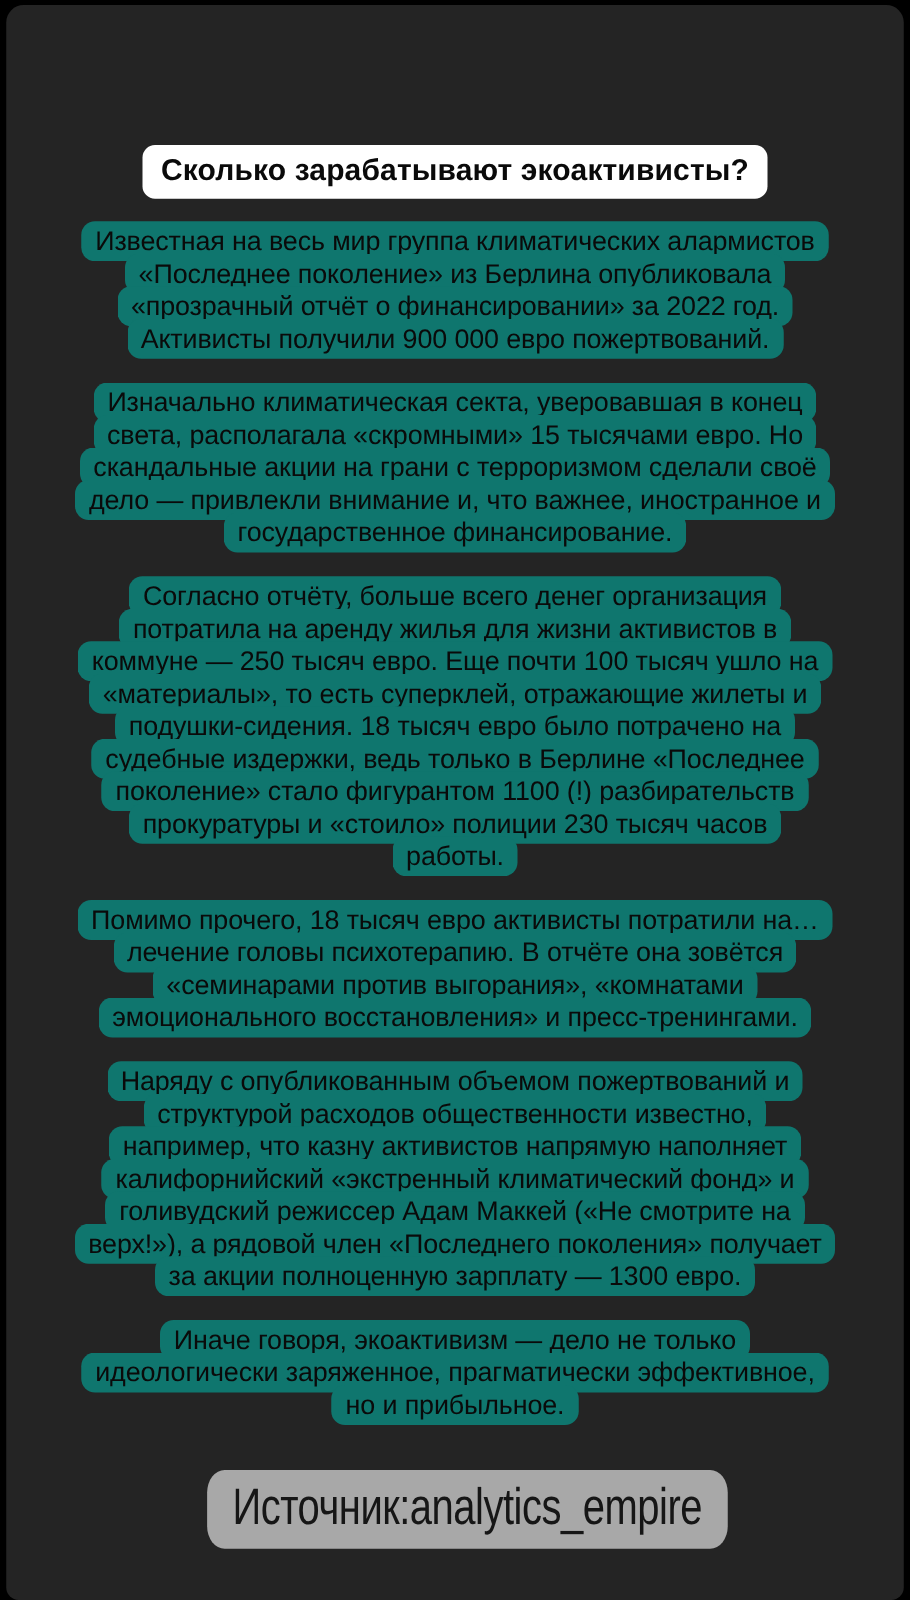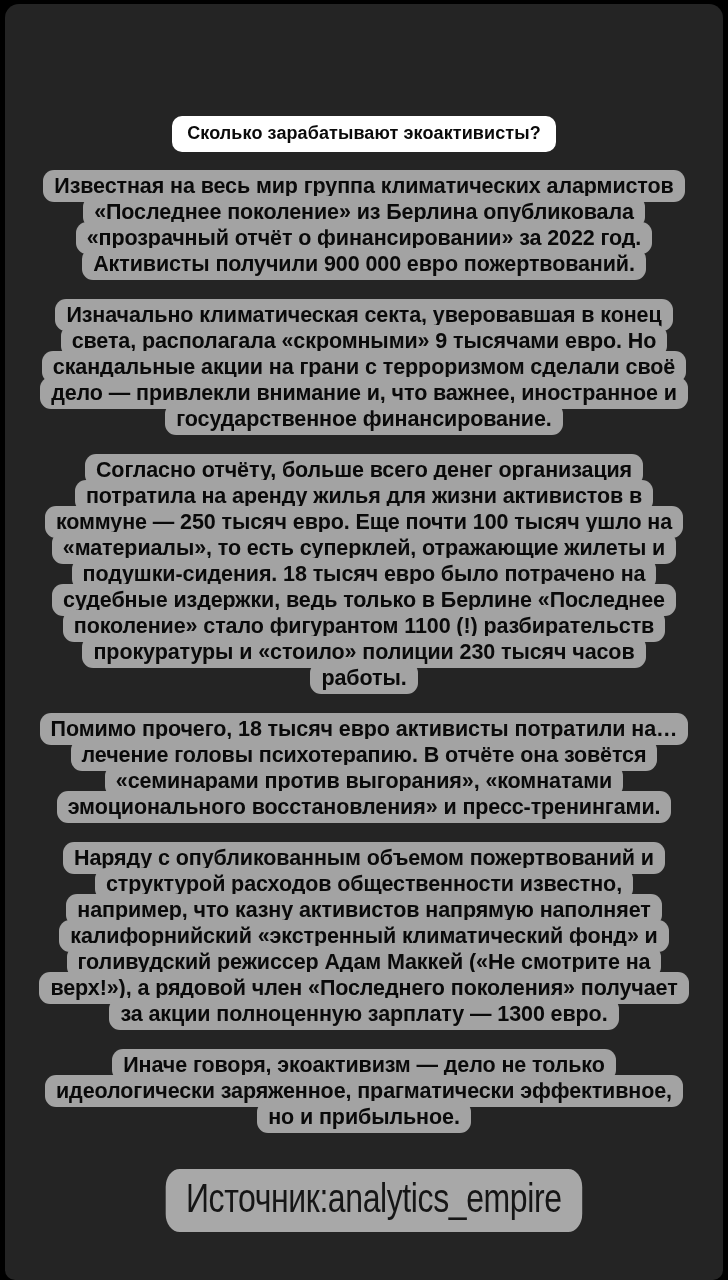--- a/index.html
+++ b/index.html
@@ -27,39 +27,39 @@
     overflow: hidden;
   }
   .title-wrap {
     text-align: center;
     margin-bottom: 21px;
   }
   .title-pill {
     display: inline-block;
     background: #ffffff;
     color: #0a0a0a;
-    font-size: 18px;
+    font-size: 24px;
     font-weight: 700;
     padding: 7px 15px 8px 15px;
     border-radius: 10px;
     letter-spacing: 0.1px;
   }
   .para {
     text-align: center;
     margin: 0 6px 25px 6px;
     max-width: 712px;
   }
   .para:nth-of-type(7) { }
   .para-txt {
     display: inline;
     white-space: pre;
-    background: #a3a3a3;
+    background: #0f766e;
     color: #0a0a0a;
     font-size: 21.5px;
-    font-weight: 700;
+    font-weight: 400;
     line-height: 26px;
     padding: 4px 11px;
     border-radius: 11px;
     letter-spacing: -0.1px;
     -webkit-box-decoration-break: clone;
     box-decoration-break: clone;
   }
   .source-wrap {
     margin-top: 14px;
     text-align: center;
@@ -91,21 +91,21 @@
 
   <div class="para">
     <span class="para-txt">Известная на весь мир группа климатических алармистов
 «Последнее поколение» из Берлина опубликовала
 «прозрачный отчёт о финансировании» за 2022 год.
 Активисты получили 900 000 евро пожертвований.</span>
   </div>
 
   <div class="para">
     <span class="para-txt">Изначально климатическая секта, уверовавшая в конец
-света, располагала «скромными» 9 тысячами евро. Но
+света, располагала «скромными» 15 тысячами евро. Но
 скандальные акции на грани с терроризмом сделали своё
 дело — привлекли внимание и, что важнее, иностранное и
 государственное финансирование.</span>
   </div>
 
   <div class="para">
     <span class="para-txt">Согласно отчёту, больше всего денег организация
 потратила на аренду жилья для жизни активистов в
 коммуне — 250 тысяч евро. Еще почти 100 тысяч ушло на
 «материалы», то есть суперклей, отражающие жилеты и

